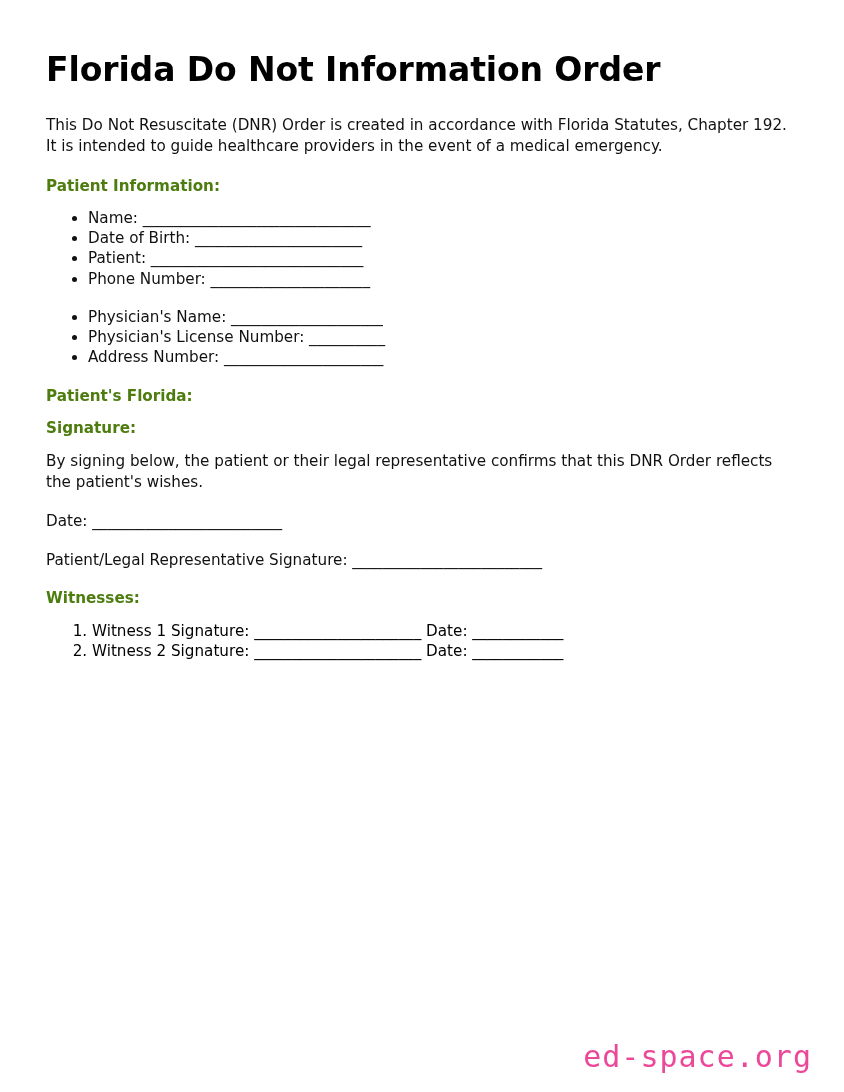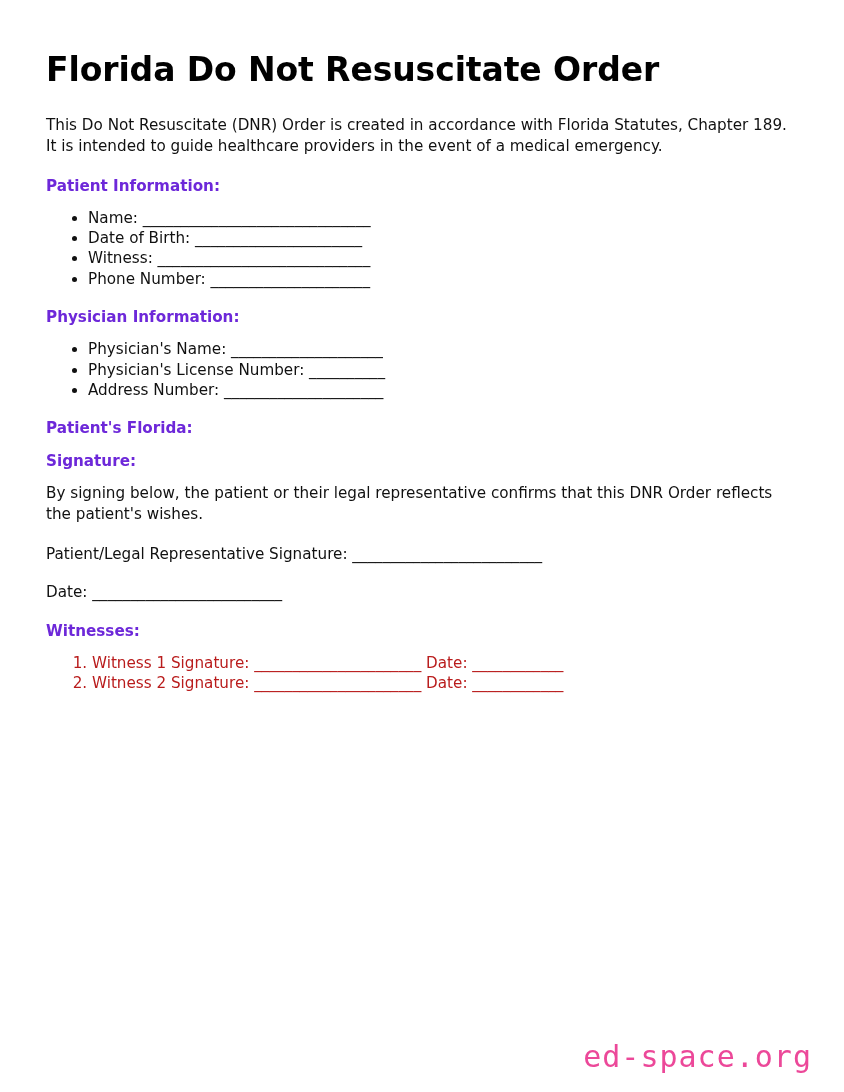--- a/index.html
+++ b/index.html
@@ -42,21 +42,21 @@
     font-size: 15.2px;
     line-height: 1.40;
     margin: 0 0 18px 0;
     color: #111;
   }
   .section-head {
     font-size: 15.2px;
     font-weight: bold;
     line-height: 1.35;
     margin: 0 0 12px 0;
-    color: #6d28d9;
+    color: #4d7c0f;
   }
   ul.bullets {
     list-style: disc;
     margin: 8px 0 18px 0;
     padding-left: 42px;
   }
   ul.bullets > li {
     font-size: 15.2px;
     line-height: 1.33;
     margin: 0;
@@ -66,21 +66,21 @@
   ol.numbers {
     list-style: decimal;
     margin: 0 0 18px 0;
     padding-left: 46px;
   }
   ol.numbers > li {
     font-size: 15.2px;
     line-height: 1.33;
     margin: 0;
     padding: 0;
-    color: #b91c1c;
+    color: #000000;
   }
   .fieldline {
     font-size: 15.2px;
     line-height: 1.35;
     margin: 0 0 18px 0;
     color: #111;
   }
   .blank {
     white-space: pre;
     letter-spacing: 0;
@@ -95,51 +95,50 @@
     color: #ec4899;
     white-space: nowrap;
   }
 </style>
 </head>
 <body>
 
 <div class="page">
   <div class="content">
 
-    <h1 class="doc-title">Florida Do Not Resuscitate Order</h1>
+    <h1 class="doc-title">Florida Do Not Information Order</h1>
 
-    <p class="para">This Do Not Resuscitate (DNR) Order is created in accordance with Florida Statutes, Chapter 189. It is intended to guide healthcare providers in the event of a medical emergency.</p>
+    <p class="para">This Do Not Resuscitate (DNR) Order is created in accordance with Florida Statutes, Chapter 192. It is intended to guide healthcare providers in the event of a medical emergency.</p>
 
     <h2 class="section-head">Patient Information:</h2>
 
     <ul class="bullets">
       <li><span>Name:</span><span class="blank"> ______________________________</span></li>
       <li><span>Date of Birth:</span><span class="blank"> ______________________</span></li>
-      <li><span>Witness:</span><span class="blank"> ____________________________</span></li>
+      <li><span>Patient:</span><span class="blank"> ____________________________</span></li>
       <li><span>Phone Number:</span><span class="blank"> _____________________</span></li>
     </ul>
 
-    <h2 class="section-head">Physician Information:</h2>
 
     <ul class="bullets">
       <li><span>Physician's Name:</span><span class="blank"> ____________________</span></li>
       <li><span>Physician's License Number:</span><span class="blank"> __________</span></li>
       <li><span>Address Number:</span><span class="blank"> _____________________</span></li>
     </ul>
 
     <h2 class="section-head">Patient's Florida:</h2>
 
 
     <h2 class="section-head">Signature:</h2>
 
     <p class="para">By signing below, the patient or their legal representative confirms that this DNR Order reflects the patient's wishes.</p>
 
+    <p class="fieldline"><span>Date:</span><span class="blank"> _________________________</span></p>
+
     <p class="fieldline"><span>Patient/Legal Representative Signature:</span><span class="blank"> _________________________</span></p>
-
-    <p class="fieldline"><span>Date:</span><span class="blank"> _________________________</span></p>
 
     <h2 class="section-head">Witnesses:</h2>
 
     <ol class="numbers">
       <li><span>Witness 1 Signature:</span><span class="blank"> ______________________</span><span> Date:</span><span class="blank"> ____________</span></li>
       <li><span>Witness 2 Signature:</span><span class="blank"> ______________________</span><span> Date:</span><span class="blank"> ____________</span></li>
     </ol>
 
 
   </div>

